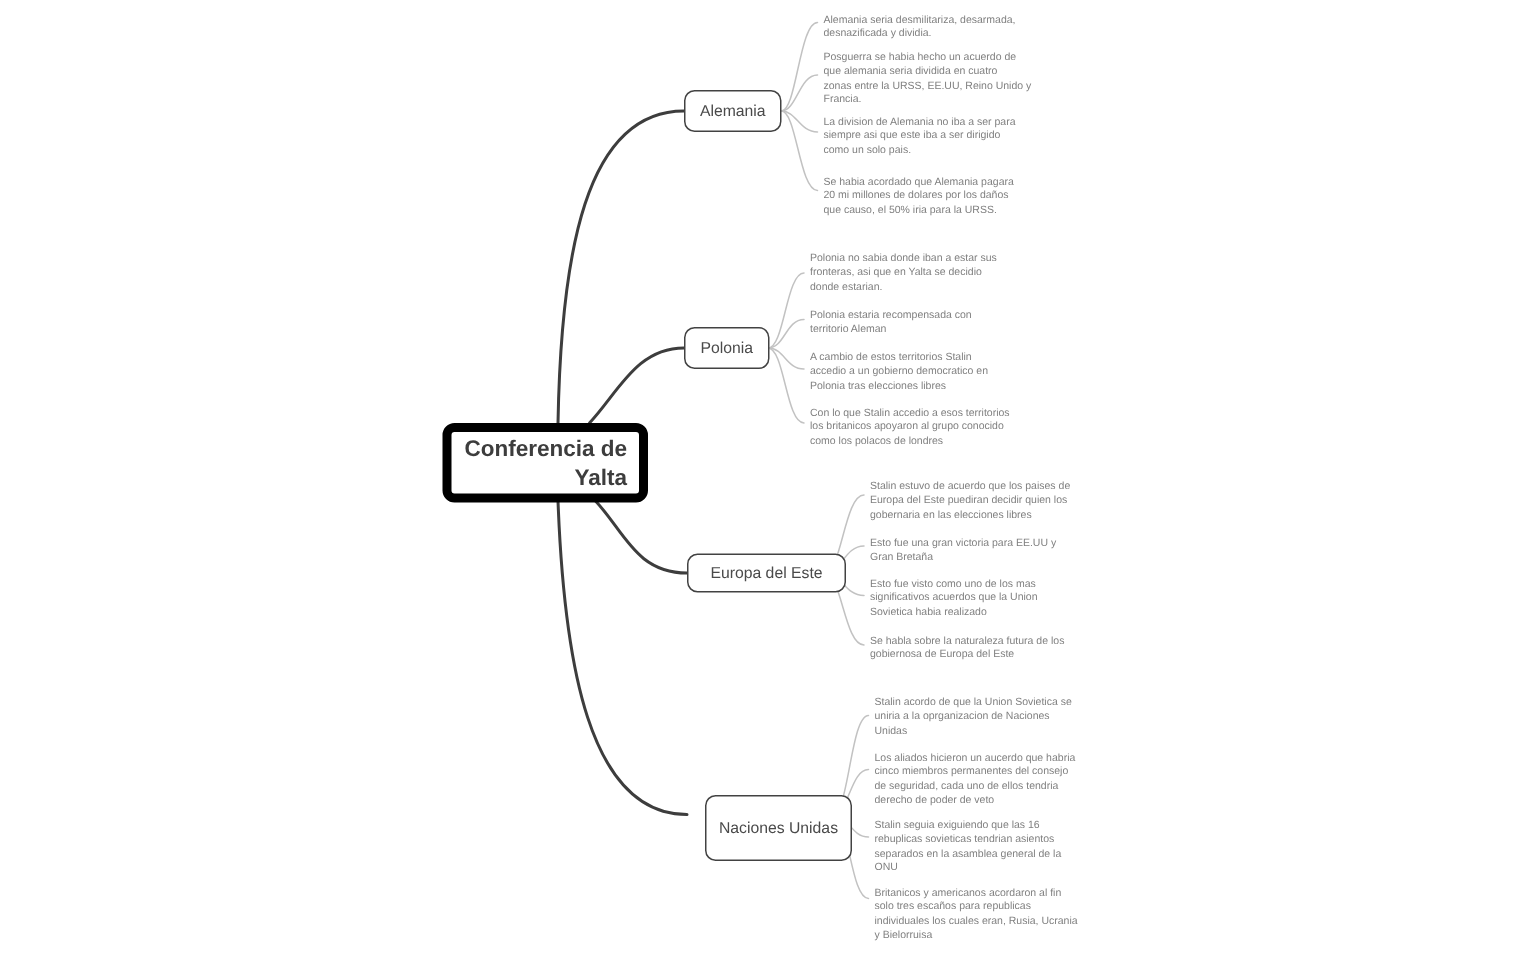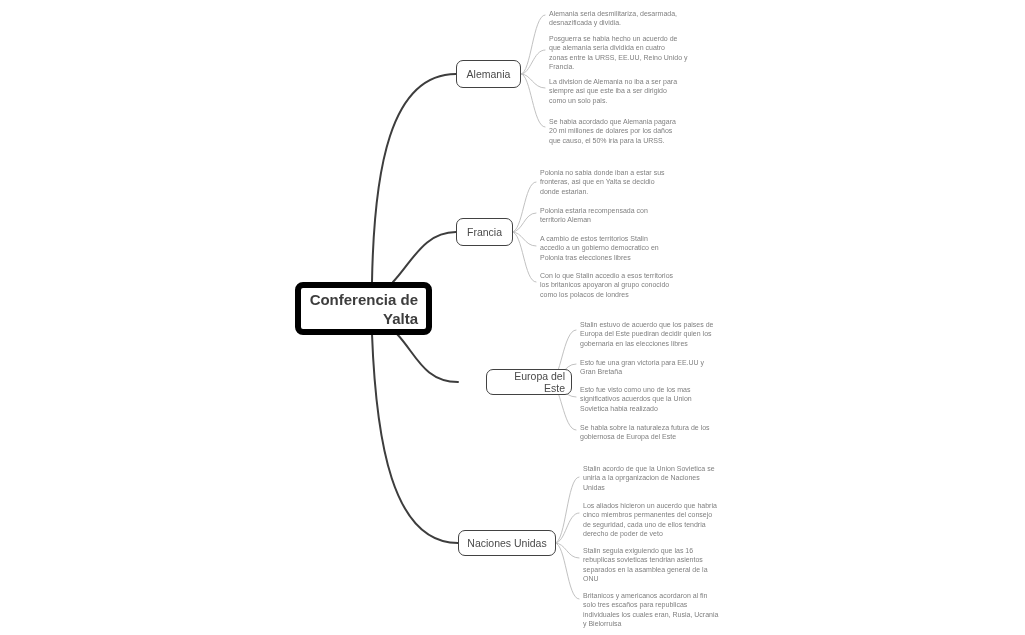--- a/index.html
+++ b/index.html
@@ -27,22 +27,22 @@
     font-size:15px;font-weight:bold;color:#3d3d3d;line-height:19px;
     padding:2px 8px;
   }
   .topic{
     border:1.5px solid #424242;border-radius:7px;
     font-size:10.5px;color:#4a4a4a;
     padding:0 6px;
   }
   #topic-alemania{left:456px;top:60px;width:65px;height:28px;}
   #topic-polonia{left:456px;top:218px;width:57px;height:28px;}
-  #topic-europa{left:458px;top:369px;width:86px;height:26px;margin-left:28px;}
-  #topic-naciones{left:458px;top:530px;width:98px;height:26px;}
+  #topic-europa{left:458px;top:369px;width:106px;height:26px;}
+  #topic-naciones{left:470px;top:530px;width:98px;height:44px;}
   .note{
     position:absolute;
     width:172px;
     font-size:7px;line-height:9.4px;color:#808080;
     white-space:pre-line;
     cursor:pointer;
   }
   .na{left:549px;} .np{left:540px;} .ne{left:580px;} .nn{left:583px;}
   #note-a0{top:9px;}  #note-a1{top:34px;}  #note-a2{top:77px;}  #note-a3{top:117px;}
   #note-p0{top:168px;}#note-p1{top:206px;} #note-p2{top:234px;} #note-p3{top:271px;}
@@ -78,21 +78,21 @@
 
     <path class="note-connector" d="M 555 543 C 566 543, 567 477, 579 477"></path>
     <path class="note-connector" d="M 555 543 C 566 543, 567 513, 579 513"></path>
     <path class="note-connector" d="M 555 543 C 566 543, 567 558, 579 558"></path>
     <path class="note-connector" d="M 555 543 C 566 543, 567 599, 579 599"></path>
   </svg>
 
   <div id="root-node" class="node">Conferencia de Yalta</div>
 
   <div id="topic-alemania" class="node topic">Alemania</div>
-  <div id="topic-polonia" class="node topic">Francia</div>
+  <div id="topic-polonia" class="node topic">Polonia</div>
   <div id="topic-europa" class="node topic">Europa del Este</div>
   <div id="topic-naciones" class="node topic">Naciones Unidas</div>
 
   <div id="note-a0" class="note na">Alemania seria desmilitariza, desarmada,
 desnazificada y dividia.</div>
   <div id="note-a1" class="note na">Posguerra se habia hecho un acuerdo de
 que alemania seria dividida en cuatro
 zonas entre la URSS, EE.UU, Reino Unido y
 Francia.</div>
   <div id="note-a2" class="note na">La division de Alemania no iba a ser para

